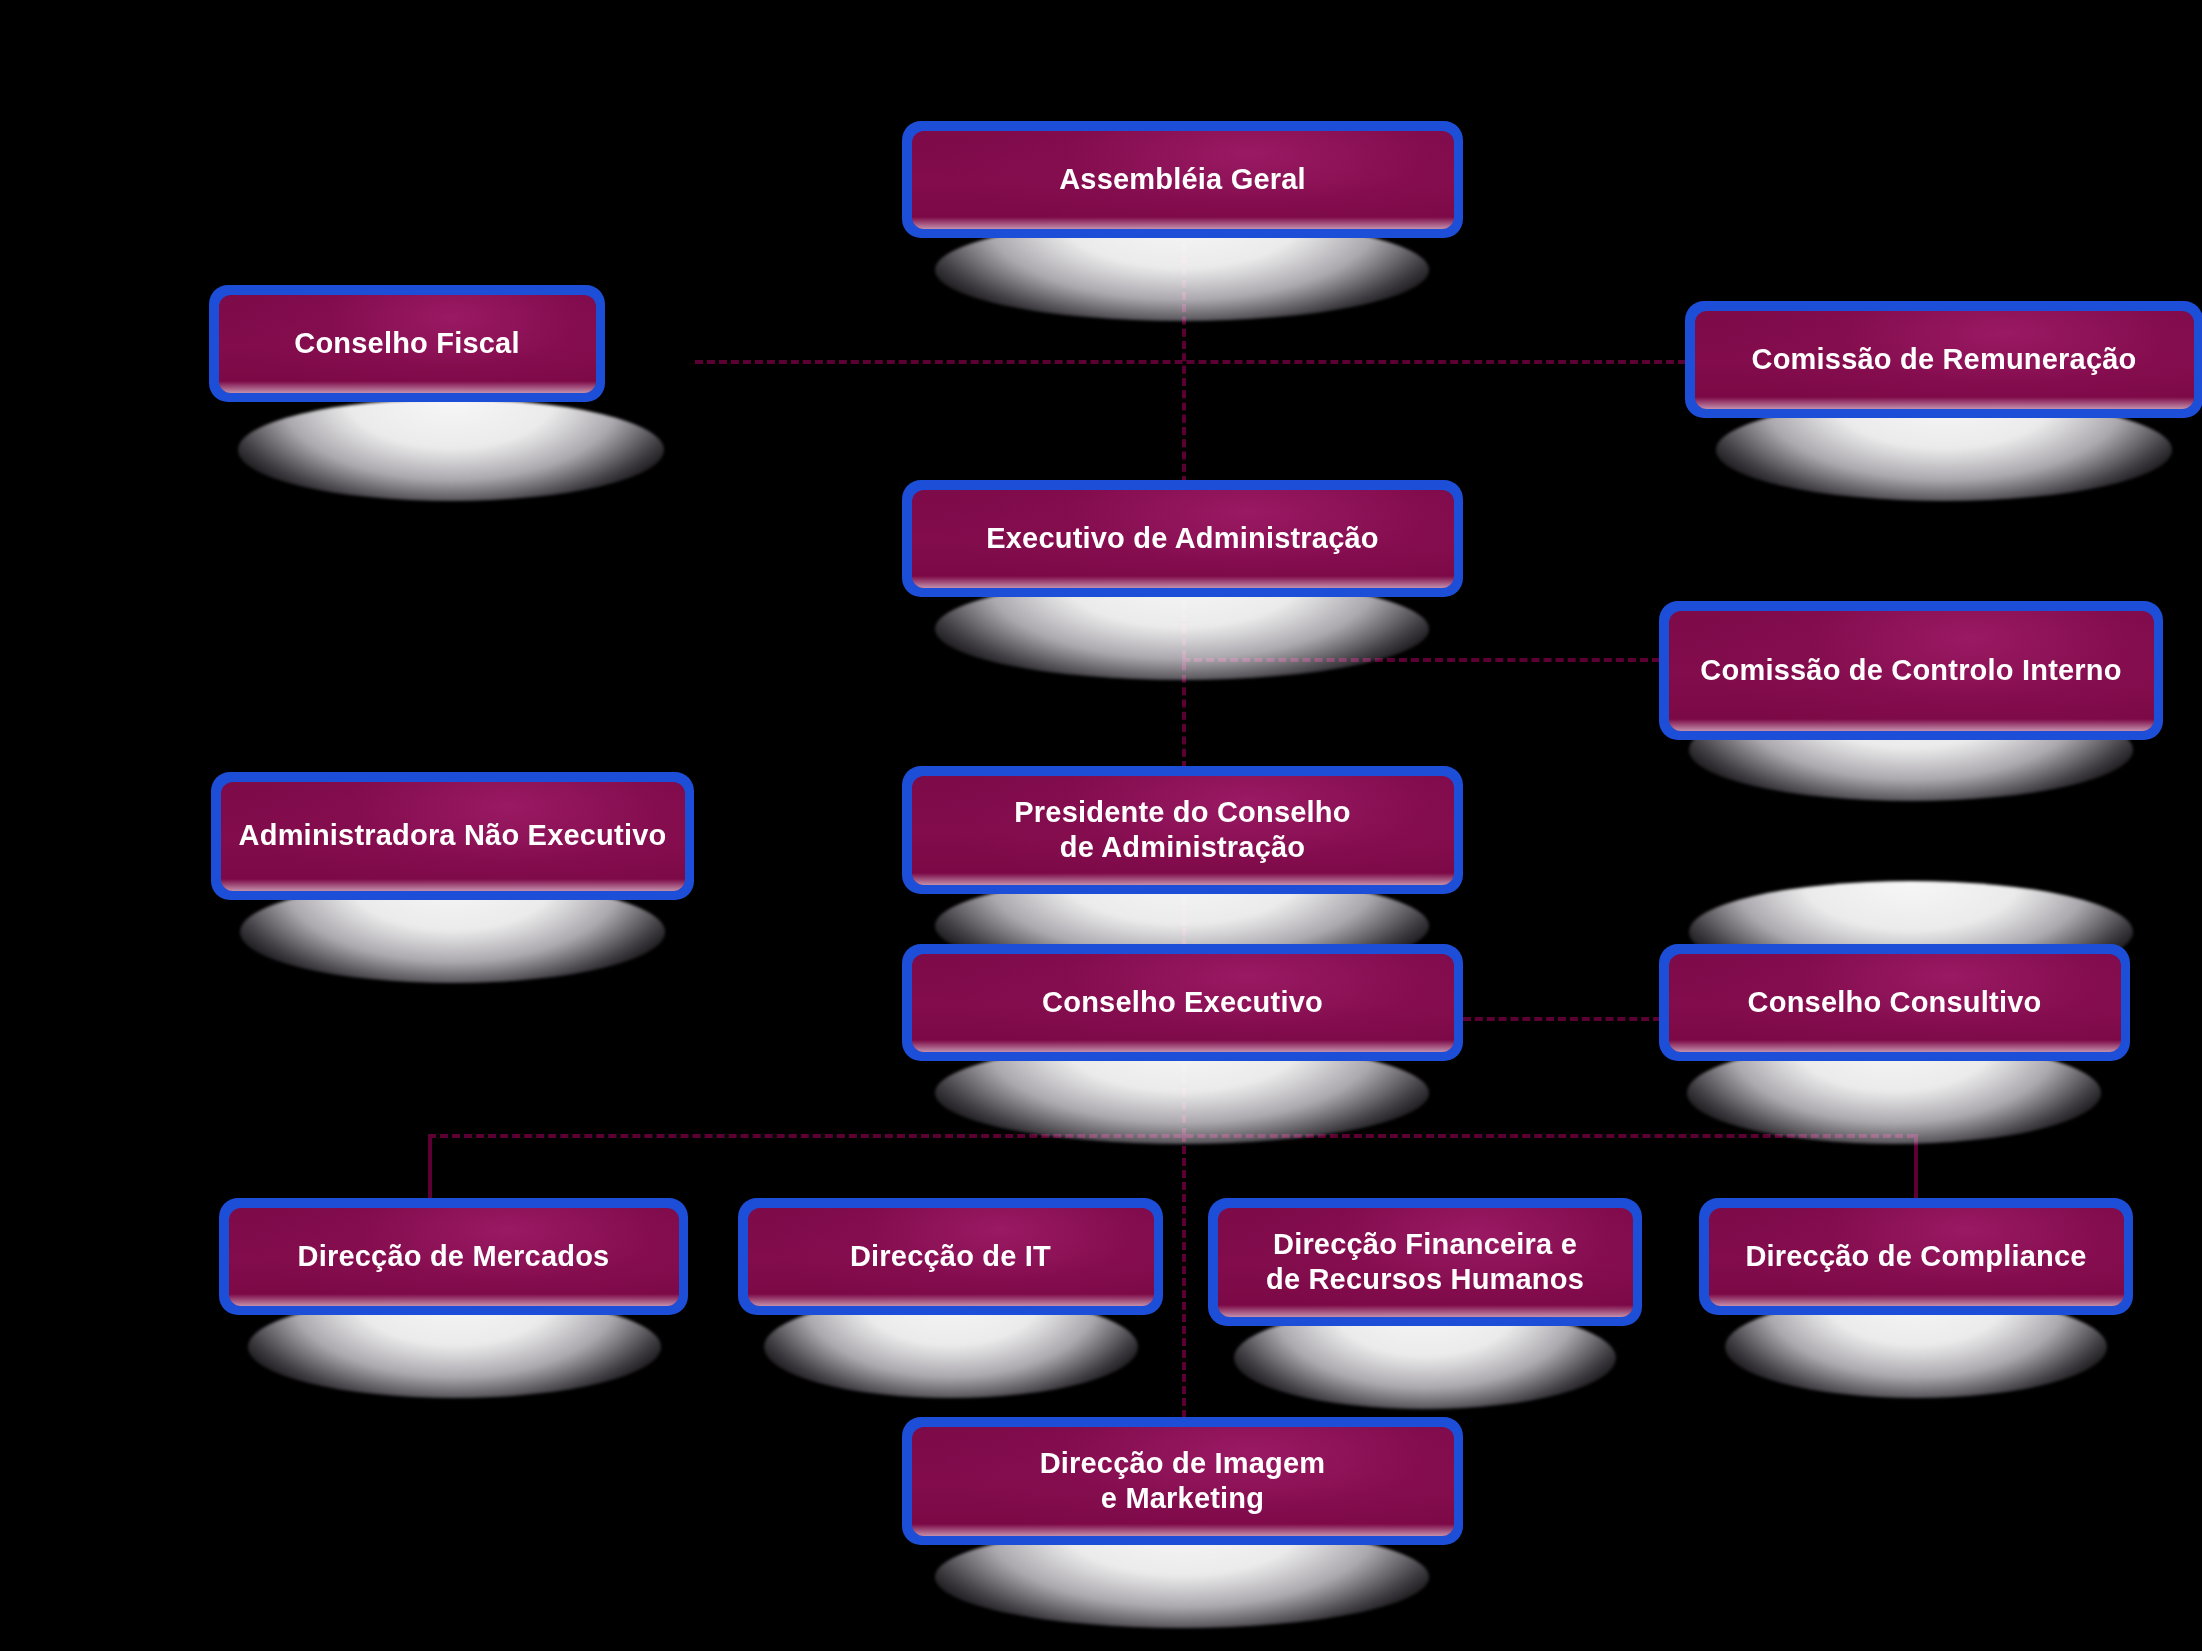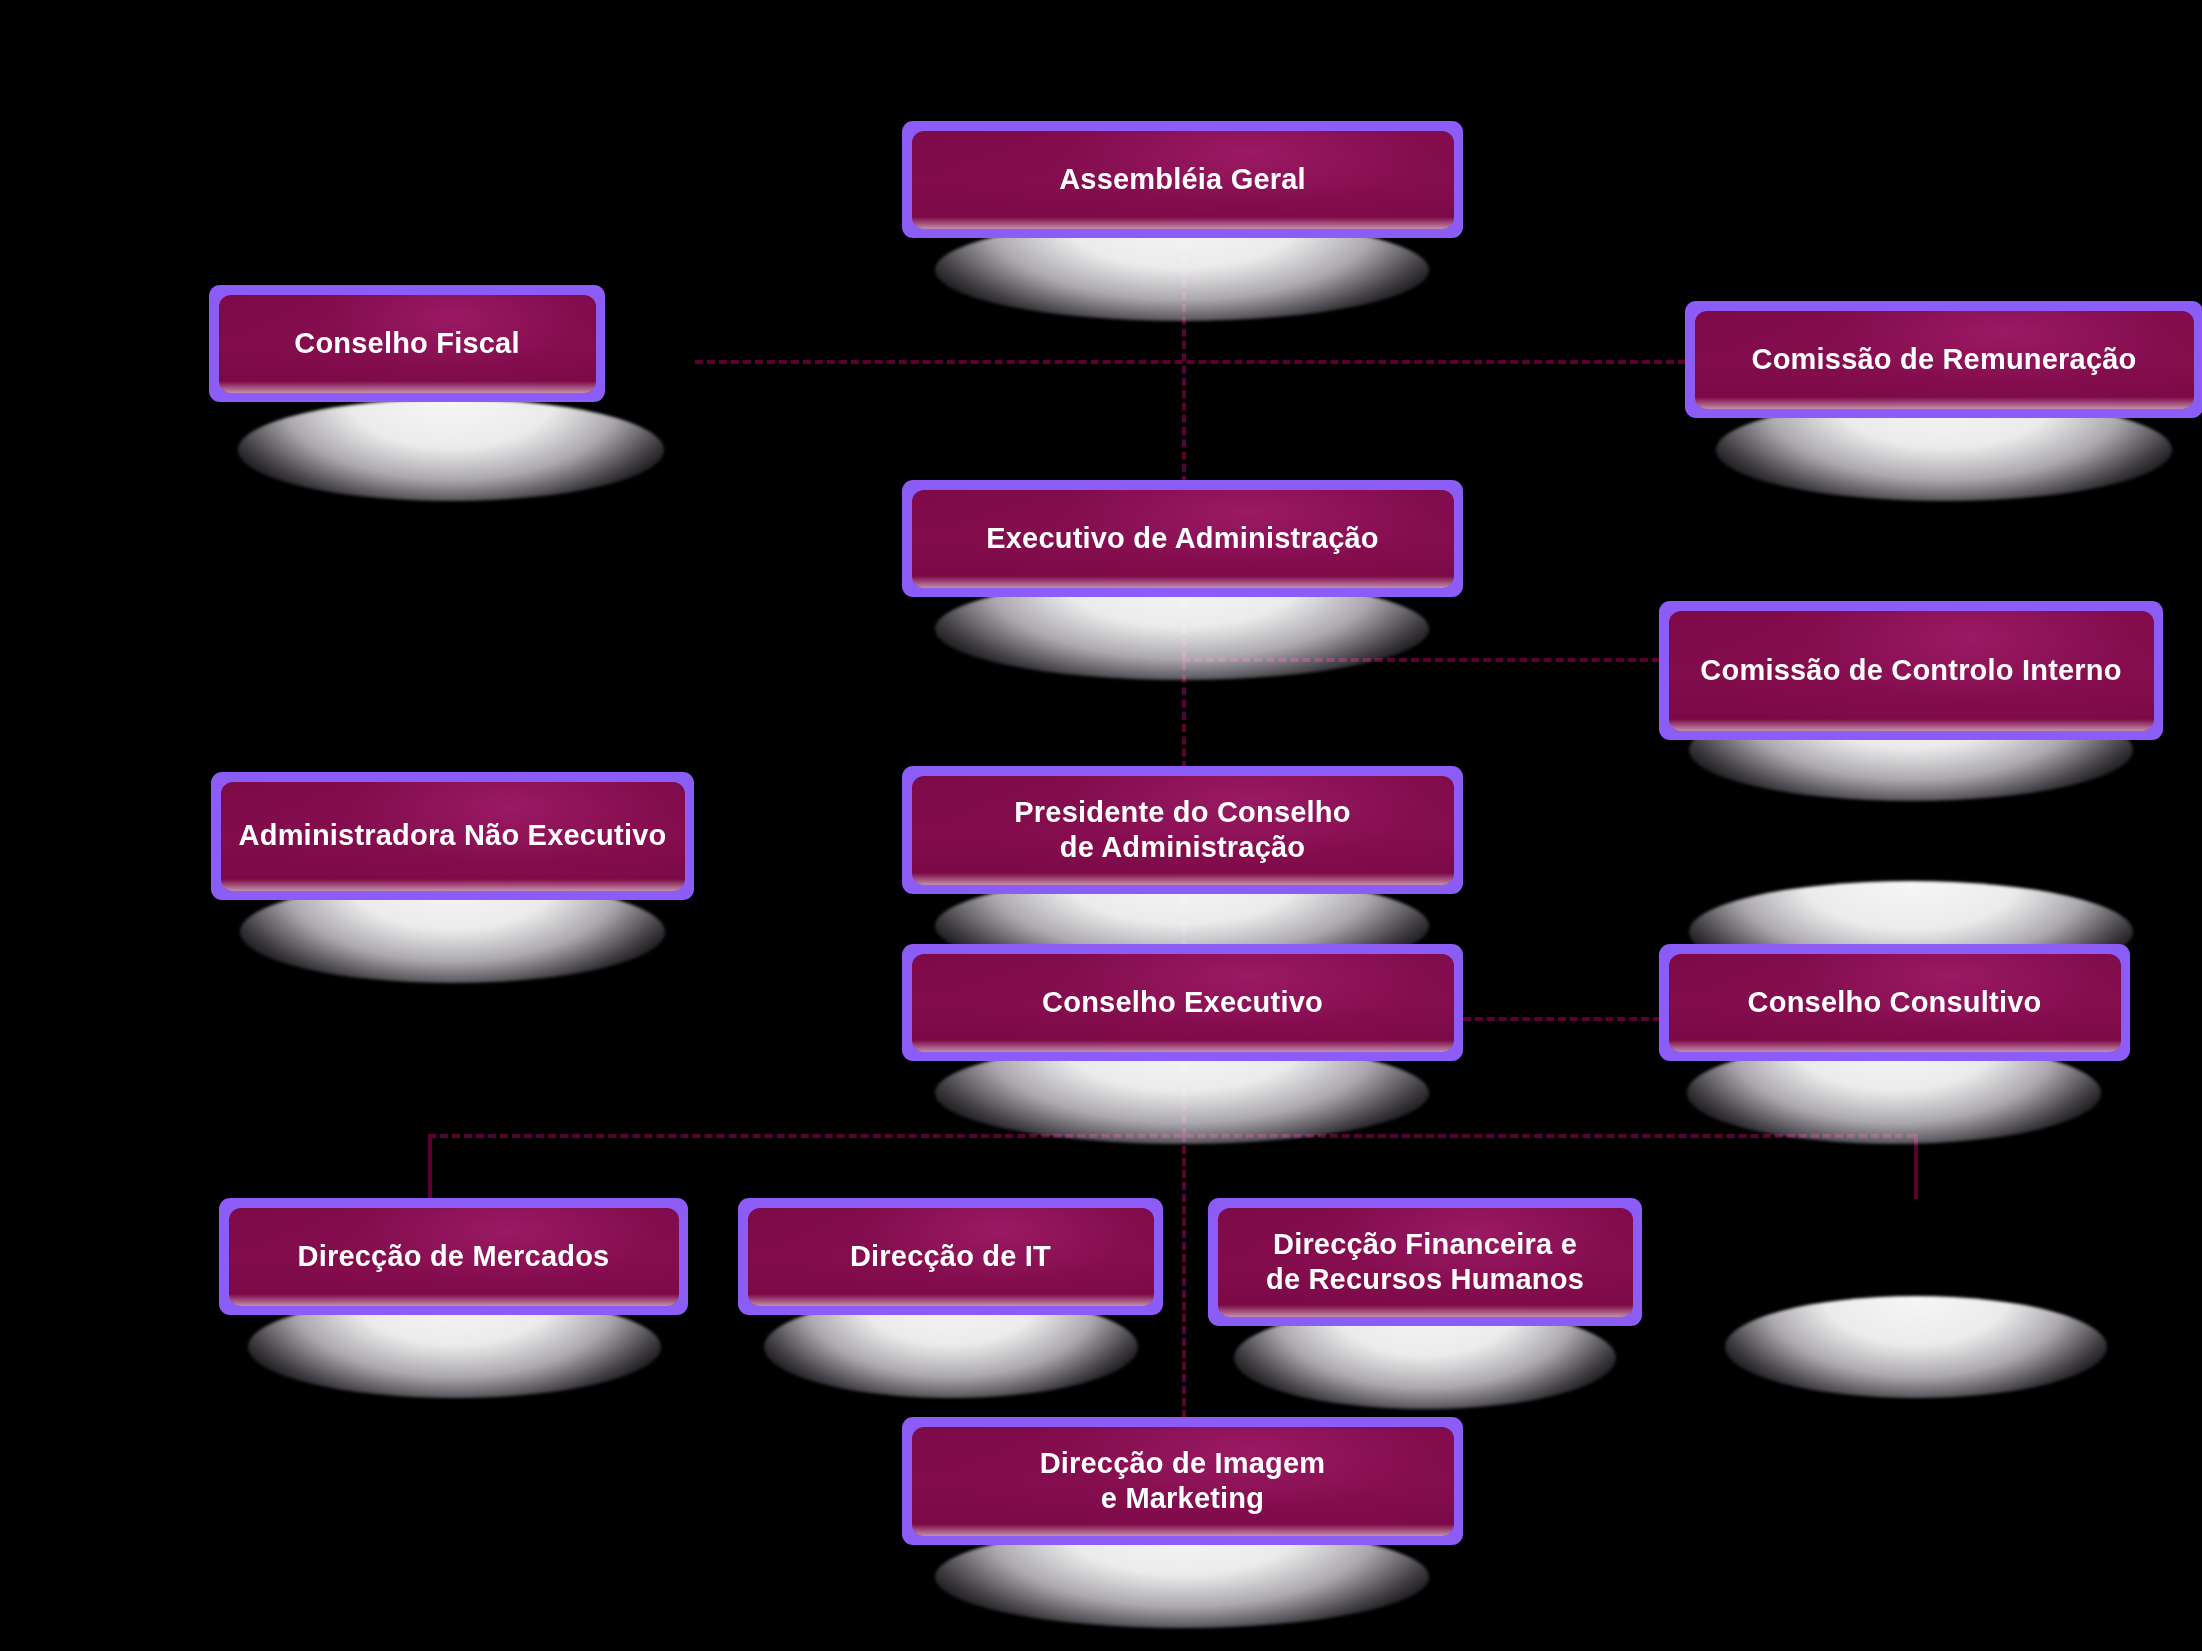--- a/index.html
+++ b/index.html
@@ -33,22 +33,22 @@
   }
   .conn.v-solid {
     width: 0;
     border-left: 4.3px solid #5c0033;
   }
 
   
   .node {
     position: absolute;
     z-index: 3;
-    border-radius: 11px;
-    background: #8b5cf6;
+    border-radius: 19px;
+    background: #1d4ed8;
     padding: 9.5px;
     box-sizing: border-box;
   }
   .node .inner {
     width: 100%;
     height: 100%;
     border-radius: 12px;
     box-sizing: border-box;
     background:
       radial-gradient(ellipse 80% 130% at 62% 22%,
@@ -182,20 +182,25 @@
       </div>
     </div>
     <div class="glow" style="left: 1234px; top: 1307px; width: 382px; height: 102px;"></div>
     <div class="node" style="left: 1208px; top: 1198px; width: 434px; height: 128px;">
       <div class="inner">
         <div class="label">Direcção Financeira e
 de Recursos Humanos</div>
       </div>
     </div>
     <div class="glow" style="left: 1725px; top: 1296px; width: 382px; height: 102px;"></div>
+    <div class="node" style="left: 1699px; top: 1198px; width: 434px; height: 117px;">
+      <div class="inner">
+        <div class="label">Direcção de Compliance</div>
+      </div>
+    </div>
     <div class="glow" style="left: 935px; top: 1526px; width: 494px; height: 102px;"></div>
     <div class="node" style="left: 902px; top: 1417px; width: 561px; height: 128px;">
       <div class="inner">
         <div class="label">Direcção de Imagem
 e Marketing</div>
       </div>
     </div>
   </div>
 
 

